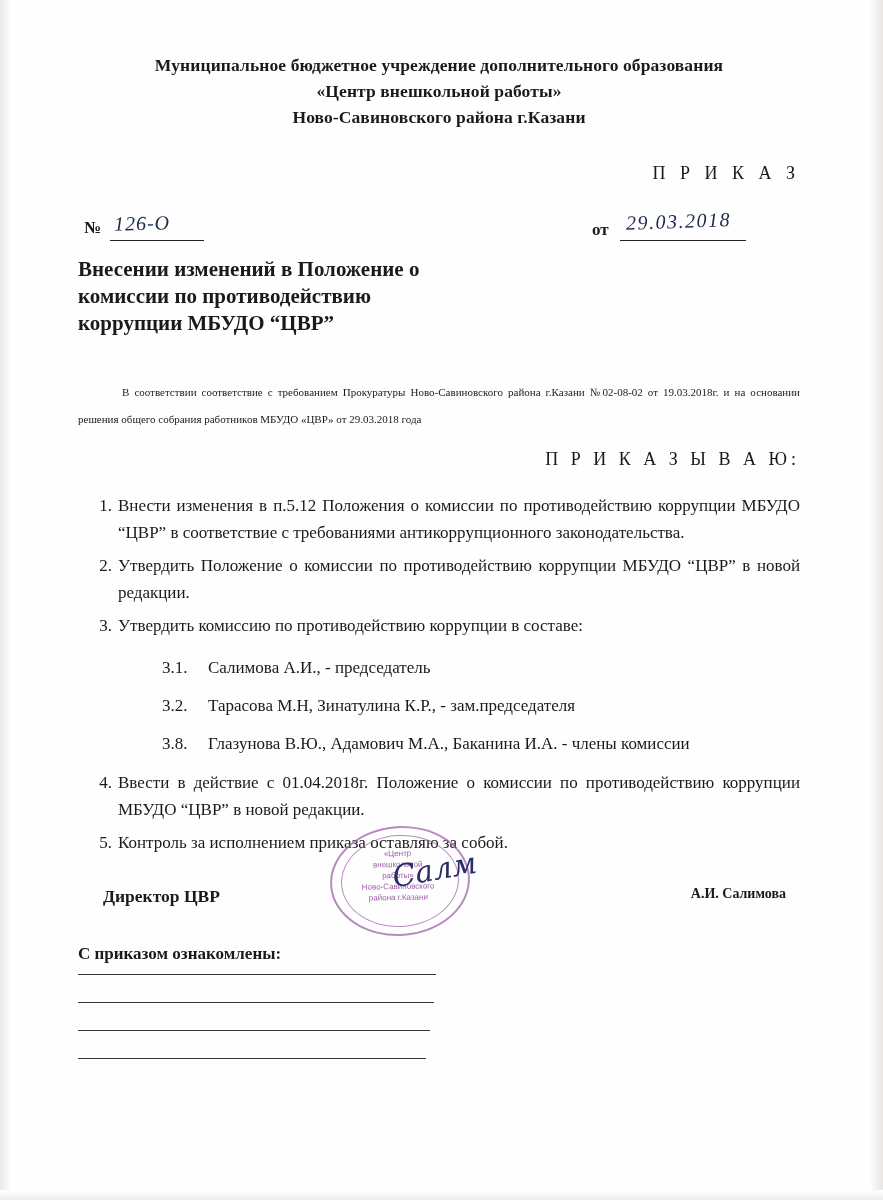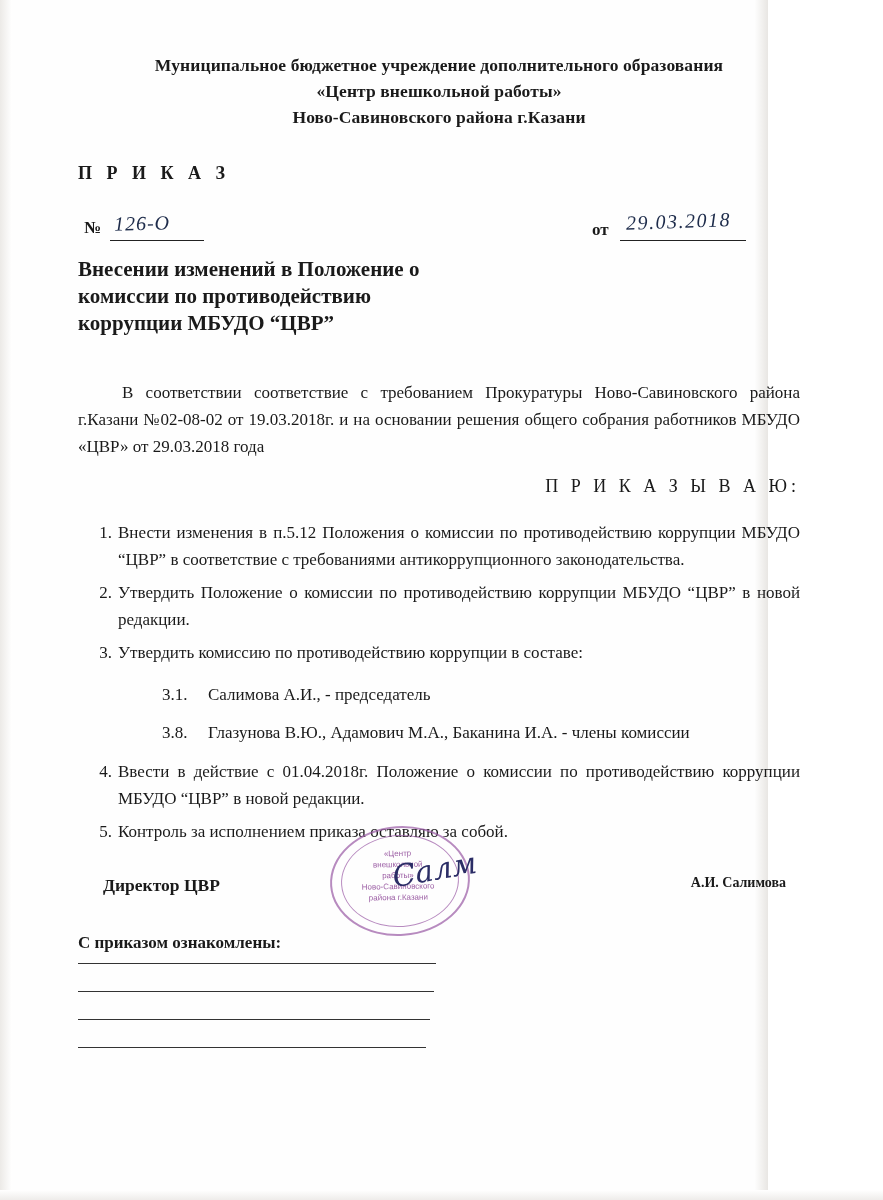--- a/index.html
+++ b/index.html
@@ -11,21 +11,21 @@
     width: 883px;
     height: 1200px;
     position: relative;
     font-family: "Liberation Serif", serif;
     color: #1a1a1a;
     overflow: hidden;
   }
   .page {
     position: absolute;
     left: 0; top: 0;
-    width: 768px;
+    width: 883px;
     height: 1200px;
     background: #fefefe;
   }
   
   .scan-edge-left {
     position: absolute;
     left: 0; top: 0;
     width: 12px; height: 1200px;
     background: linear-gradient(to right, #eceae7, #ffffff);
   }
@@ -52,22 +52,22 @@
   .org-header {
     text-align: center;
     font-weight: bold;
     font-size: 17.5px;
     line-height: 26px;
     letter-spacing: 0.1px;
   }
   .org-header div { white-space: nowrap; }
 
   .doc-title {
-    text-align: left;
-    font-weight: bold;
+    text-align: right;
+    font-weight: normal;
     font-size: 18px;
     letter-spacing: 5px;
     margin-top: 33px;
   }
 
   .numline {
     position: relative;
     height: 40px;
     margin-top: 26px;
   }
@@ -125,21 +125,21 @@
 
   .subject {
     margin-top: 6px;
     font-weight: bold;
     font-size: 21px;
     line-height: 27px;
   }
 
   .intro {
     margin-top: 42px;
-    font-size: 17px;
+    font-size: 11px;
     line-height: 27px;
     text-align: justify;
     text-indent: 44px;
   }
 
   .order-word {
     text-align: right;
     font-size: 18px;
     letter-spacing: 4px;
     margin-top: 16px;
@@ -319,20 +319,24 @@
         <span>Утвердить Положение о комиссии по противодействию коррупции МБУДО “ЦВР” в новой редакции.</span>
       </li>
       <li>
         <span>Утвердить комиссию по противодействию коррупции в составе:</span>
         <ul class="sublist">
           <li>
             <span class="sub-num">3.1.</span>
             <span>Салимова А.И., - председатель</span>
           </li>
           <li>
+            <span class="sub-num">3.2.</span>
+            <span>Тарасова М.Н, Зинатулина К.Р., - зам.председателя</span>
+          </li>
+          <li>
             <span class="sub-num">3.8.</span>
             <span>Глазунова В.Ю., Адамович М.А., Баканина И.А. - члены комиссии</span>
           </li>
         </ul>
       </li>
       <li>
         <span>Ввести в действие с 01.04.2018г. Положение о комиссии по противодействию коррупции МБУДО “ЦВР” в новой редакции.</span>
       </li>
       <li>
         <span>Контроль за исполнением приказа оставляю за собой.</span>

